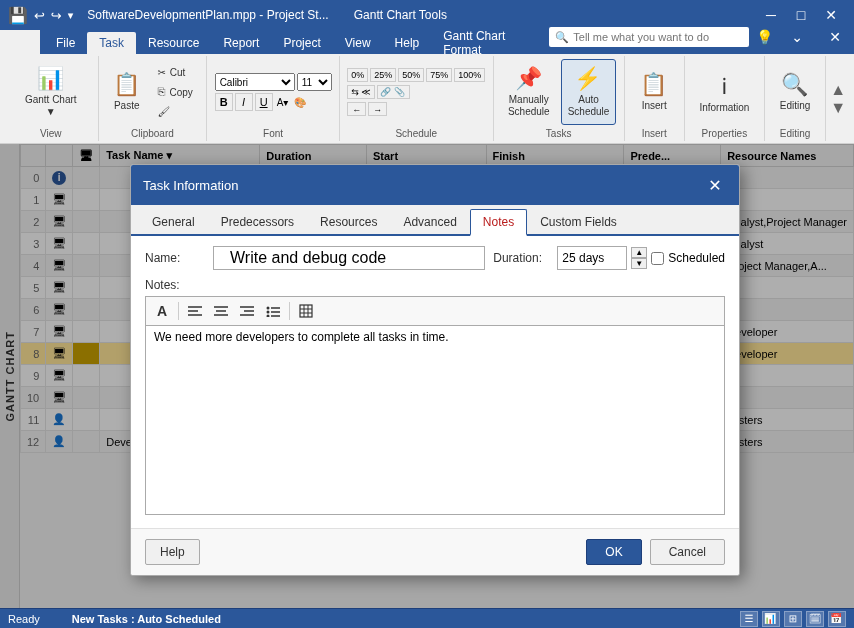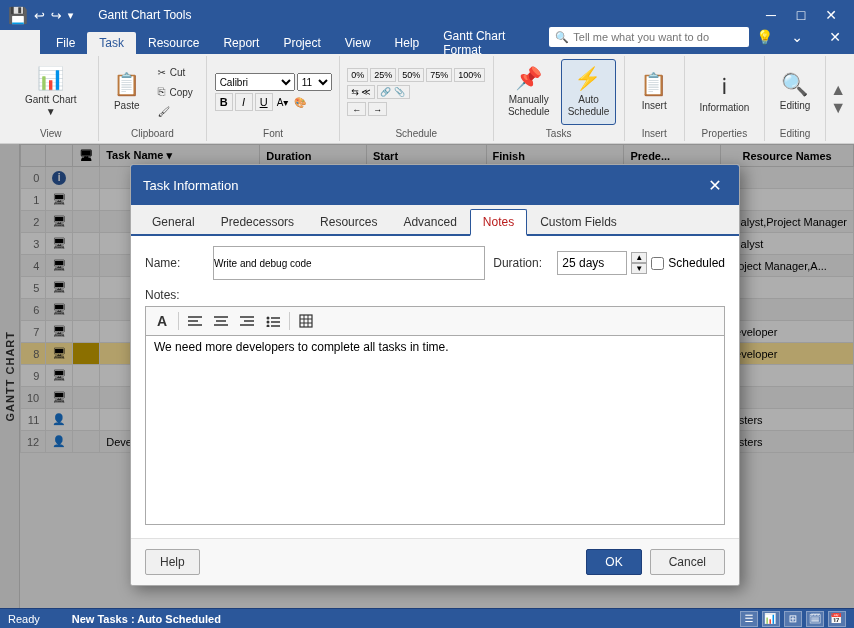--- a/index.html
+++ b/index.html
@@ -235,24 +235,24 @@
     .modal-body { padding: 10px 14px; }
     .form-row {
       display: flex;
       align-items: center;
       margin-bottom: 8px;
       gap: 8px;
     }
     .form-label { font-size: 12px; color: #333; min-width: 60px; }
     .form-input {
       flex: 1;
-      height: 34px;
+      height: 24px;
       border: 1px solid #aaa;
-      padding: 2px 0;
-      font-size: 10px;
+      padding: 2px 16px;
+      font-size: 16px;
       outline: none;
     }
     .duration-group { display: flex; align-items: center; gap: 4px; }
     .duration-input { width: 70px; height: 24px; border: 1px solid #aaa; padding: 2px 4px; font-size: 12px; }
     .duration-spinner { display: flex; flex-direction: column; }
     .spinner-btn { width: 16px; height: 11px; border: 1px solid #aaa; background: #f0f0f0; cursor: pointer; font-size: 8px; display: flex; align-items: center; justify-content: center; line-height: 1; }
     .estimated-check { display: flex; align-items: center; gap: 4px; font-size: 12px; }
     .notes-label { font-size: 12px; color: #333; margin-bottom: 4px; }
     .notes-toolbar {
       display: flex;
@@ -320,20 +320,21 @@
   </style>
 </head>
 <body>
 
 <div class="title-bar">
   <div class="title-bar-left">
     <span style="font-size:16px;">💾</span>
     <span style="font-size:13px; cursor:pointer;">↩</span>
     <span style="font-size:13px; cursor:pointer;">↪</span>
     <span style="font-size:11px; cursor:pointer;">▾</span>
+    <span style="font-size:12px; margin-left:8px;">SoftwareDevelopmentPlan.mpp - Project St...</span>
     <span style="font-size:12px; margin-left:19px;">Gantt Chart Tools</span>
   </div>
   <div class="title-bar-controls">
     <button class="title-btn">─</button>
     <button class="title-btn">□</button>
     <button class="title-btn close">✕</button>
   </div>
 </div>
 
 <div class="ribbon-tabs">
@@ -493,21 +494,21 @@
       <thead>
         <tr>
           <th style="width:24px;"></th>
           <th style="width:20px;"></th>
           <th style="width:22px;"><span>🖥</span></th>
           <th style="width:160px;">Task Name ▾</th>
           <th>Duration</th>
           <th>Start</th>
           <th>Finish</th>
           <th>Prede...</th>
-          <th style="width:100px;text-align:center;">Resource Names</th>
+          <th style="width:100px;">Resource Names</th>
         </tr>
       </thead>
       <tbody>
         <tr>
           <td class="row-num">0</td>
           <td class="row-icon"><span class="info-icon">i</span></td>
           <td></td>
           <td></td>
           <td></td>
           <td></td>

